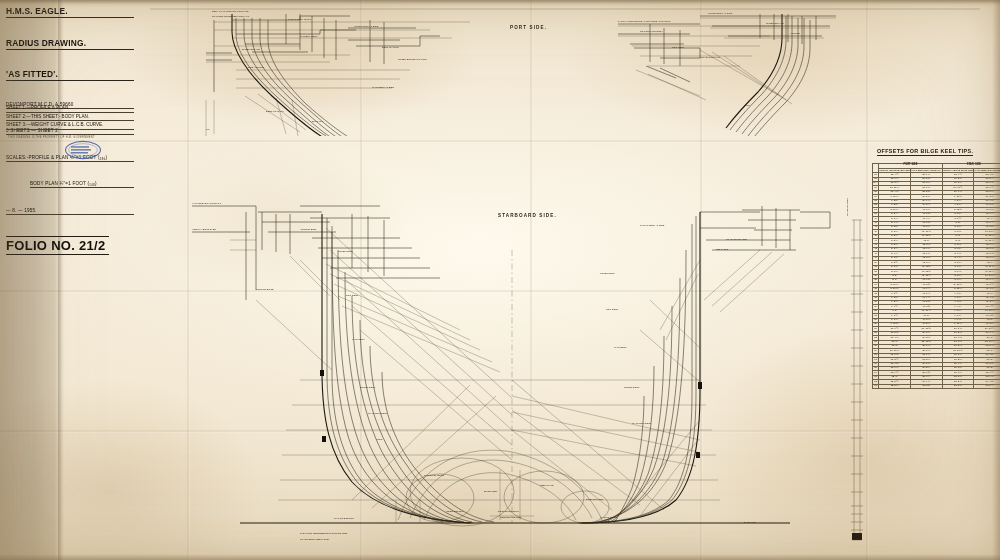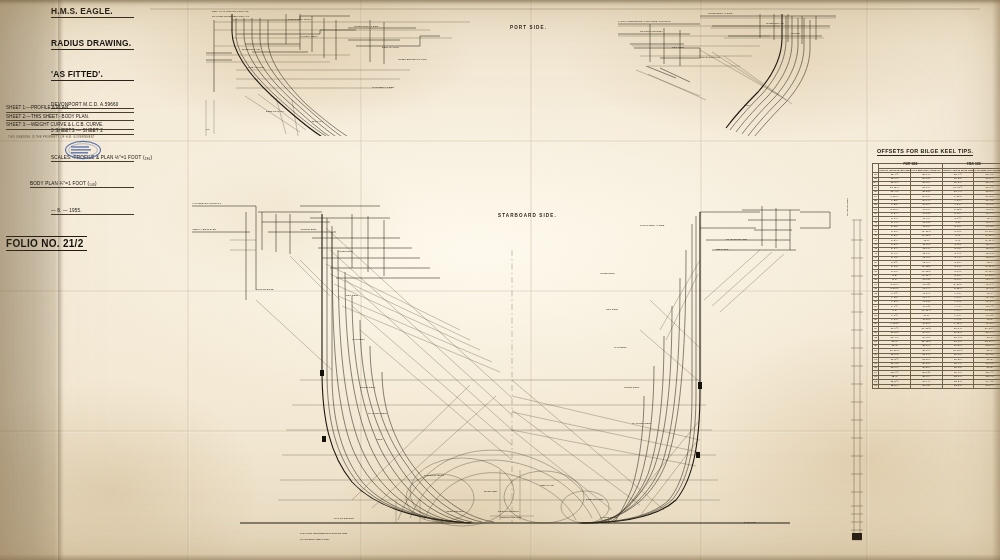--- a/index.html
+++ b/index.html
@@ -29,26 +29,26 @@
   
   #top-edge{position:absolute;left:0;top:0;width:1000px;height:7px;
     background:linear-gradient(180deg,rgba(90,74,52,.55),rgba(140,120,88,.12) 60%,rgba(0,0,0,0));}
   #bottom-edge{position:absolute;left:0;bottom:0;width:1000px;height:6px;
     background:linear-gradient(0deg,rgba(110,92,64,.45),rgba(0,0,0,0));}
   #right-edge{position:absolute;right:0;top:0;width:8px;height:560px;
     background:linear-gradient(270deg,rgba(120,100,70,.40),rgba(0,0,0,0));}
 
   
   #titleblock{position:absolute;left:6px;top:6px;width:128px;color:#12100c;}
-  #titleblock .ln{display:block;white-space:nowrap;letter-spacing:.2px;margin-left:45px;}
+  #titleblock .ln{display:block;white-space:nowrap;letter-spacing:.2px;}
   .t-big{font-size:8.4px;font-weight:700;line-height:11px;border-bottom:1px solid #2a2419;
          display:inline-block;padding-right:2px;margin-bottom:1.5px;}
   .t-sm{font-size:4.6px;line-height:7px;border-bottom:.6px solid #453b28;display:inline-block;margin-bottom:.5px;}
   .t-sm2{font-size:4.6px;line-height:7px;display:inline-block;margin-bottom:.5px;}
-  #folio{font-size:10px;font-weight:700;border-bottom:1.2px solid #221c12;border-top:1px solid #221c12;
+  #folio{font-size:13px;font-weight:700;border-bottom:1.2px solid #221c12;border-top:1px solid #221c12;
          display:inline-block;padding:1px 3px 1px 0;margin-top:3px;letter-spacing:.3px;}
   #sheetlist{position:absolute;left:6px;top:104px;width:128px;}
   #sheetlist .sl{display:block;font-size:4.6px;line-height:7.6px;color:#1a1610;
      border-bottom:.6px solid #4a3f2b;white-space:nowrap;}
   #tinynote{position:absolute;left:8px;top:136px;font-size:2.6px;color:#5d523d;letter-spacing:.3px;}
   
   #stamp{position:absolute;left:64px;top:140px;width:38px;height:20px;}
 
   
   .sidelabel{position:absolute;font-size:4.6px;letter-spacing:1.1px;color:#241e14;font-weight:600;}

